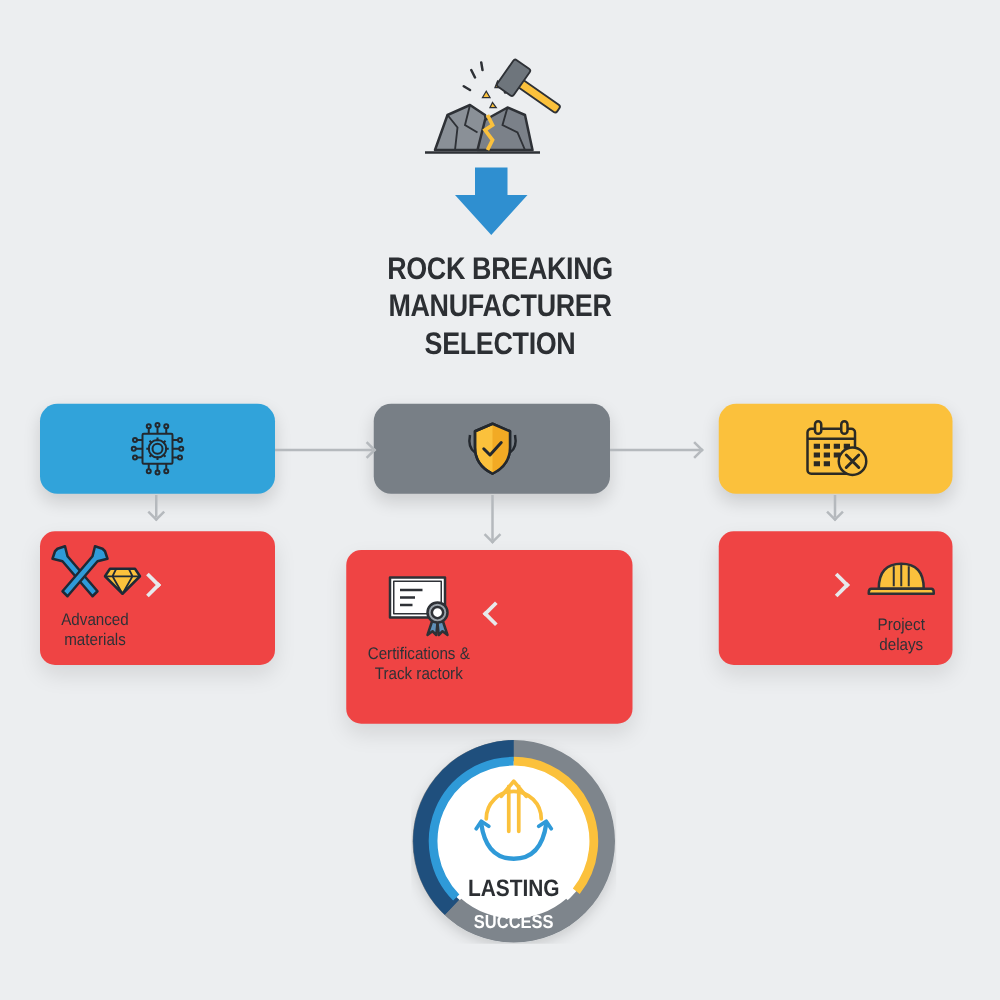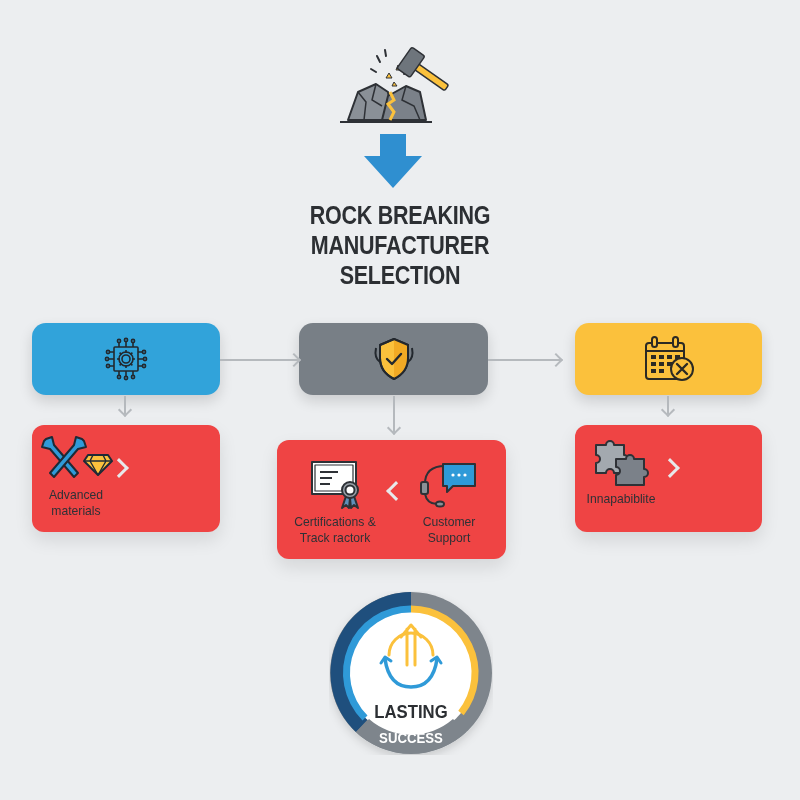--- a/index.html
+++ b/index.html
@@ -53,21 +53,21 @@
     transform: rotate(45deg);
   }
 
   
   .card {
     background: #ef4444;
     border-radius: 12px;
     box-shadow: 0 8px 18px rgba(0,0,0,0.10);
   }
   .card-1 { left: 32px; top: 425px; width: 188px; height: 107px; }
-  .card-2 { left: 277px; top: 440px; width: 229px; height: 119px; }
+  .card-2 { left: 277px; top: 440px; width: 229px; height: 139px; }
   .card-3 { left: 575px; top: 425px; width: 187px; height: 107px; }
 
   .item { position: absolute; text-align: center; }
   .item-label {
     font-size: 13.5px; line-height: 16px; color: #2e3136;
     display: block; transform: scaleX(0.9); white-space: nowrap;
   }
   .chev {
     position: absolute; width: 14px; height: 14px;
     border-top: 3px solid #e7e9eb; border-right: 3px solid #e7e9eb;
@@ -204,49 +204,35 @@
         <path d="M44 38 L40 50 L44 47 L47 50 L48 40 Z" fill="#5f90b9"></path>
         <path d="M52 38 L56 50 L52 47 L49 50 L48 40 Z" fill="#5f90b9"></path>
         <circle cx="48" cy="32" r="8" fill="#9aa1a8"></circle>
         <circle cx="48" cy="32" r="4.5" fill="#ffffff"></circle>
       </g>
     </svg>
     <span class="item-label">Certifications &amp;</span>
     <span class="item-label">Track ractork</span>
   </div>
   <div class="chev left" style="left:112px; top:44px;"></div>
-  <div class="item" style="left:132px; top:18px; width:80px;">
-    <svg width="64" height="52" viewBox="0 0 64 52">
-      <g stroke="#2e3136" stroke-width="2" stroke-linejoin="round" fill="none">
-        <path d="M8 26 Q8 8 28 8"></path>
-        <rect x="4" y="24" width="7" height="12" rx="2" fill="#8a9097"></rect>
-        <path d="M8 36 Q10 46 20 46"></path>
-        <ellipse cx="23" cy="46" rx="4" ry="2.5" fill="#8a9097"></ellipse>
-        <path d="M26 6 L58 6 L58 28 L36 28 L30 34 L30 28 L26 28 Z" fill="#2f9ad8"></path>
-      </g>
-      <circle cx="36" cy="17" r="1.6" fill="#fff"></circle>
-        <circle cx="42" cy="17" r="1.6" fill="#fff"></circle>
-        <circle cx="48" cy="17" r="1.6" fill="#fff"></circle>
-    </svg>
-    <span class="item-label">Customer</span>
-    <span class="item-label">Support</span>
-  </div>
 </div>
 
 <div class="abs card card-3">
-  <div class="item" style="left:4px; top:10px; width:84px;">
-    <svg width="70" height="52" viewBox="0 0 70 52">
+  <div class="chev right" style="left:88px; top:36px;"></div>
+  <div class="item" style="left:110px; top:12px; width:72px;">
+    <svg width="60" height="50" viewBox="0 0 60 50">
       <g stroke="#2e3136" stroke-width="2" stroke-linejoin="round">
-        <path d="M10 10 h10 a4 4 0 1 1 8 0 h10 v10 a4 4 0 1 1 0 8 v10 h-10 a4 4 0 1 0 -8 0 h-10 v-10 a4 4 0 1 0 0 -8 Z" fill="#a3a9af"></path>
-        <path d="M30 24 h10 a4 4 0 1 1 8 0 h10 v10 a4 4 0 1 1 0 8 v8 h-28 v-10 a4 4 0 1 0 0 -8 Z" fill="#7b8189"></path>
+        <path d="M12 34 Q12 14 30 14 Q48 14 48 34 Z" fill="#fbc13c"></path>
+        <path d="M6 34 h48 q2 0 2 3 v1 h-52 v-1 q0 -3 2 -3 Z" fill="#fbc13c"></path>
+        <path d="M24 16 v16 M30 14 v18 M36 16 v16" fill="none" stroke-width="1.6"></path>
       </g>
     </svg>
-    <span class="item-label">Innapabiblite</span>
+    <span class="item-label">Project</span>
+    <span class="item-label">delays</span>
   </div>
-  <div class="chev right" style="left:88px; top:36px;"></div>
 </div>
 
 <div class="abs success">
   <svg width="164" height="164" viewBox="0 0 164 164">
     <defs>
       <filter id="sh" x="-20%" y="-20%" width="140%" height="140%">
         <feDropShadow dx="0" dy="4" stdDeviation="5" flood-color="#000" flood-opacity="0.15"></feDropShadow>
       </filter>
     </defs>
 

